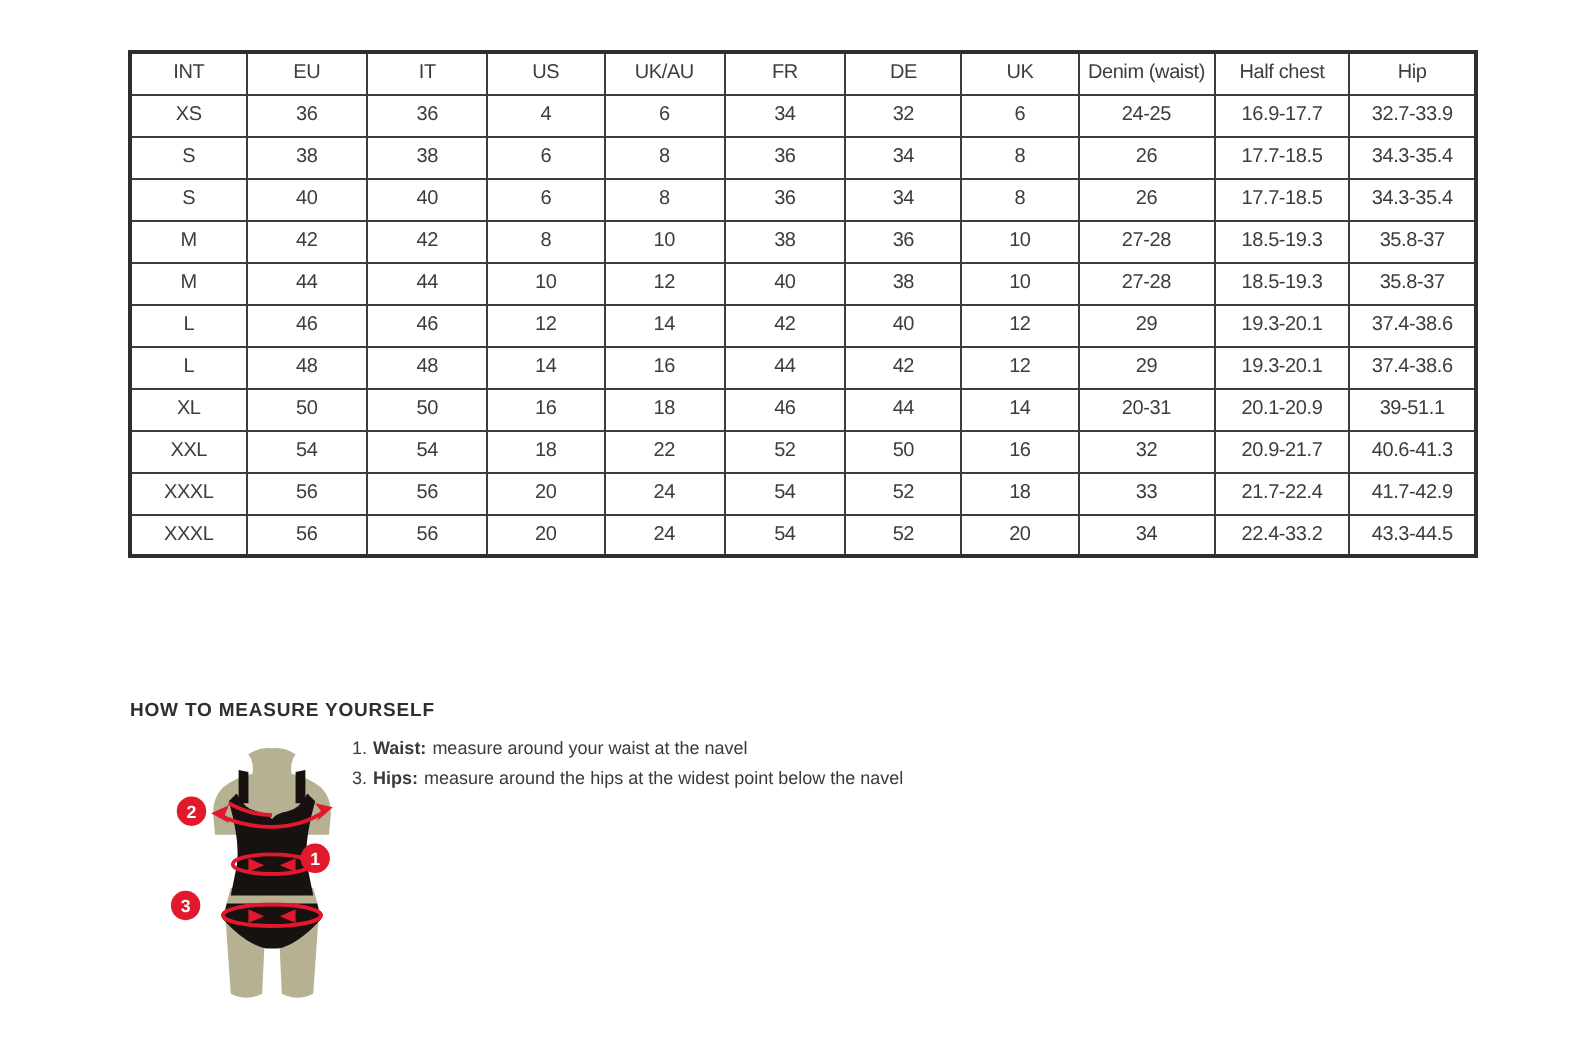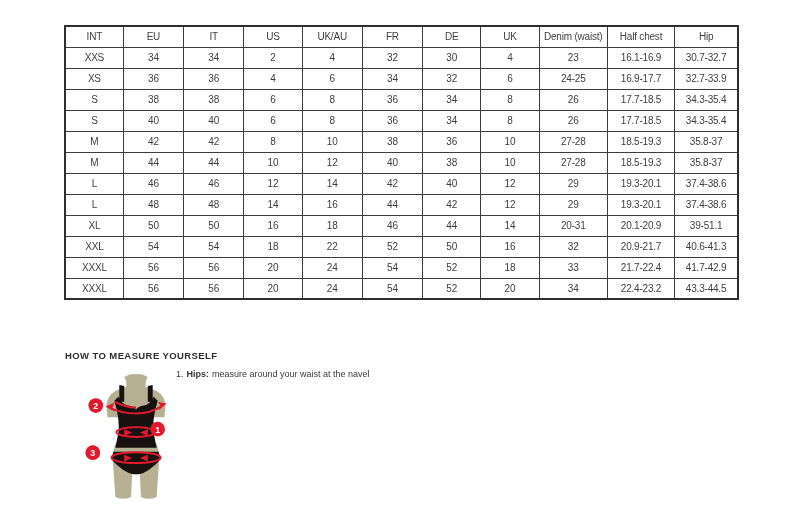--- a/index.html
+++ b/index.html
@@ -62,33 +62,20 @@
         <th>FR</th>
         <th>DE</th>
         <th>UK</th>
         <th>Denim (waist)</th>
         <th>Half chest</th>
         <th>Hip</th>
       </tr>
     </thead>
     <tbody>
         <tr>
-          <td>XXS</td>
-          <td>34</td>
-          <td>34</td>
-          <td>2</td>
-          <td>4</td>
-          <td>32</td>
-          <td>30</td>
-          <td>4</td>
-          <td>23</td>
-          <td>16.1-16.9</td>
-          <td>30.7-32.7</td>
-        </tr>
-        <tr>
           <td>XS</td>
           <td>36</td>
           <td>36</td>
           <td>4</td>
           <td>6</td>
           <td>34</td>
           <td>32</td>
           <td>6</td>
           <td>24-25</td>
           <td>16.9-17.7</td>
@@ -214,21 +201,21 @@
         <tr>
           <td>XXXL</td>
           <td>56</td>
           <td>56</td>
           <td>20</td>
           <td>24</td>
           <td>54</td>
           <td>52</td>
           <td>20</td>
           <td>34</td>
-          <td>22.4-23.2</td>
+          <td>22.4-33.2</td>
           <td>43.3-44.5</td>
         </tr>
       </tbody>
   </table>
 
   <div class="measure-title">HOW TO MEASURE YOURSELF</div>
 
   <div class="figure-wrap">
     <svg viewBox="0 0 110 132" width="108" height="132">
 
@@ -271,17 +258,20 @@
       </g>
       <g>
         <circle cx="11" cy="82" r="7.5" fill="#e2182c"></circle>
         <text x="11" y="85.5" text-anchor="middle" font-size="9" font-weight="bold" fill="#ffffff" font-family="Liberation Sans, sans-serif">3</text>
       </g>
     </svg>
   </div>
 
   <div class="steps">
     <div class="step">
-      <span class="step-num">1.</span><span class="step-label">Hips:</span><span class="step-text">measure around your waist at the navel</span>
+      <span class="step-num">1.</span><span class="step-label">Waist:</span><span class="step-text">measure around your waist at the navel</span>
+    </div>
+    <div class="step">
+      <span class="step-num">3.</span><span class="step-label">Hips:</span><span class="step-text">measure around the hips at the widest point below the navel</span>
     </div>
   </div>
 
 </div>
 
 </body></html>

